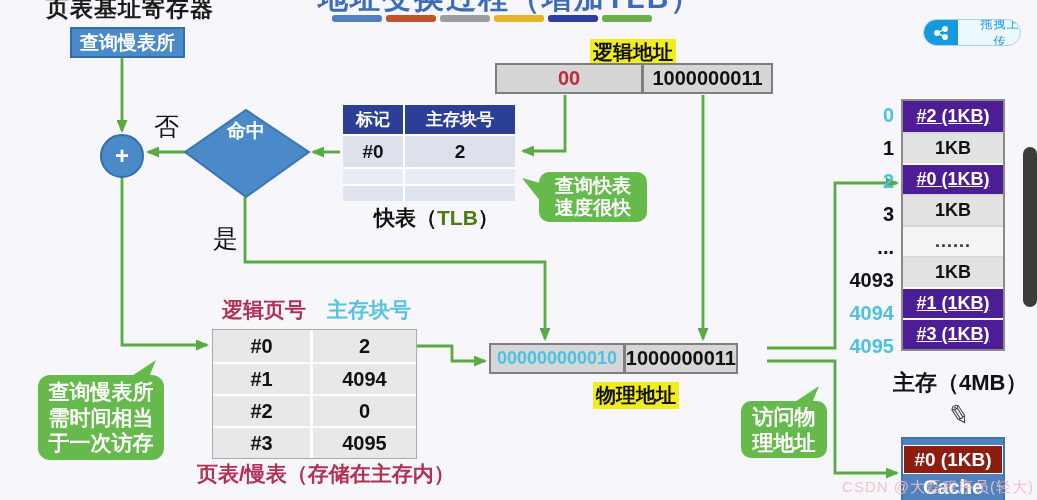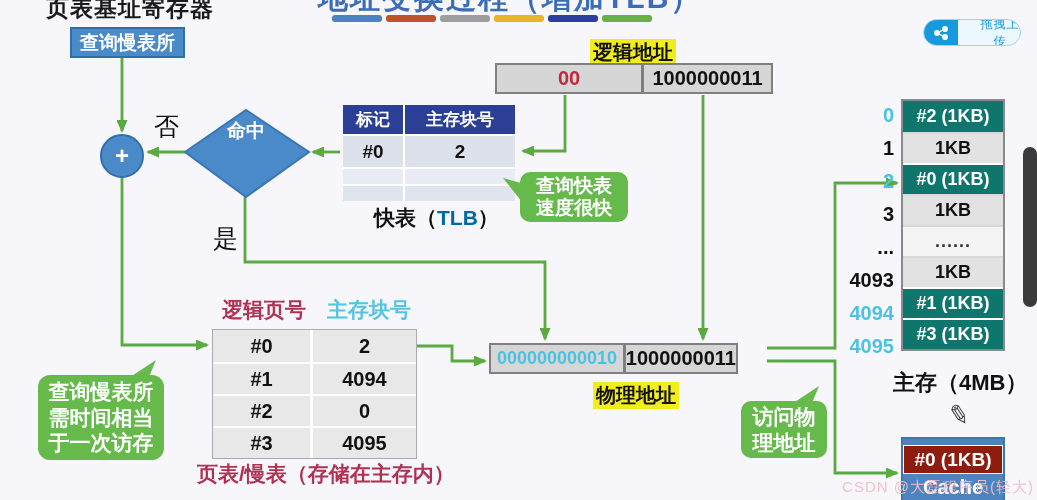--- a/index.html
+++ b/index.html
@@ -33,25 +33,25 @@
   .tlb { left:343px; top:105px; width:172px; }
   .tlb-head { display:flex; height:29px; background:#2b3f97; color:#fff; font-size:17px; font-weight:bold; }
   .tlb-head .c1{width:62px;border-right:2px solid #fff;} .tlb-head .c2{flex:1;}
   .tlb-row { display:flex; height:33px; background:#dde1ec; font-size:19px; font-weight:bold; color:#111; border-top:2px solid #fff; }
   .tlb-row .c1{width:62px;border-right:2px solid #fff;} .tlb-row .c2{flex:1;}
   .tlb-empty1 { height:17px; background:#e9ecf4; border-top:2px solid #fff; display:flex; }
   .tlb-empty2 { height:17px; background:#e0e4ee; border-top:2px solid #fff; display:flex; }
   .tlb-empty1 .c1,.tlb-empty2 .c1{width:62px;border-right:2px solid #fff;}
   .caption { font-weight:bold; white-space:nowrap; }
   .tlb-cap { left:374px; top:204px; font-size:21px; color:#111; }
-  .red-accent { color:#0369a1; }
+  .red-accent { color:#4d7c0f; }
 
   
   .bubble { background:#66b94b; color:#fff; font-weight:bold; border-radius:10px; text-align:center; z-index:3; }
-  .bub-fast { left:520px; top:172px; width:108px; font-size:19px; line-height:1.16; padding:3px 0; }
+  .bub-fast { left:539px; top:172px; width:108px; font-size:19px; line-height:1.16; padding:3px 0; }
   .bub-slow { left:38px; top:375px; width:126px; font-size:21px; line-height:1.22; padding:4px 0; border-radius:12px; }
   .bub-access { left:741px; top:401px; width:86px; font-size:21px; line-height:1.22; padding:3px 0; }
   .tail-left { position:absolute; left:-17px; top:6px; width:19px; height:24px; background:#66b94b; clip-path:polygon(0 0,100% 22%,100% 100%); }
   .tail-up { position:absolute; top:-15px; right:8px; width:28px; height:17px; background:#66b94b; clip-path:polygon(100% 0,8% 100%,75% 100%); }
 
   
   .ptable { left:212px; top:329px; width:205px; border:1px solid #aaa; background:#fff; }
   .prow { display:flex; height:32px; border-top:2px solid #fff; }
   .prow:first-child { border-top:none; }
   .pcell { background:#e8e8e8; display:flex; align-items:center; justify-content:center; font-size:20px; font-weight:bold; color:#111; }
@@ -61,21 +61,21 @@
   .ph2 { left:327px; top:296px; font-size:21px; color:#55c3e2; }
   .pcap { left:197px; top:460px; font-size:21px; color:#b03152; }
 
   
   .mem-labels { left:842px; top:99px; width:52px; }
   .mem-label { height:33px; line-height:33px; text-align:right; font-size:20px; font-weight:bold; color:#111; }
   .mem-label.cyan { color:#4cc2e2; }
   .mem-cells { left:901px; top:99px; width:104px; border:2px solid #8a8a8a; }
   .mem-cell { height:31px; display:flex; align-items:center; justify-content:center; font-size:18px; font-weight:bold; border-top:2px solid #d8d8d8; }
   .mem-cell:first-child { border-top:none; }
-  .mem-cell.red { background:#0f766e; color:#fff; border-top-color:#fff; }
+  .mem-cell.red { background:#4c1d95; color:#fff; border-top-color:#fff;text-decoration:underline; }
   .mem-cell.grey { background:#e2e2e2; color:#111; }
   .mem-cell.dots { background:#f4f4f4; color:#333; letter-spacing:1px; }
   .mem-cap { left:893px; top:368px; font-size:22px; color:#111; }
 
   .pencil { left:948px; top:400px; font-size:26px; color:#444; transform:rotate(12deg); z-index:3; }
 
   
   .cache { left:901px; top:437px; width:104px; border:2px solid #3f74ad; background:#4e83bf; }
   .cache-strip { height:6px; }
   .cache-cell { height:29px; background:#8e1d10; color:#fff; font-size:19px; font-weight:bold; border:1px solid #fff; }

